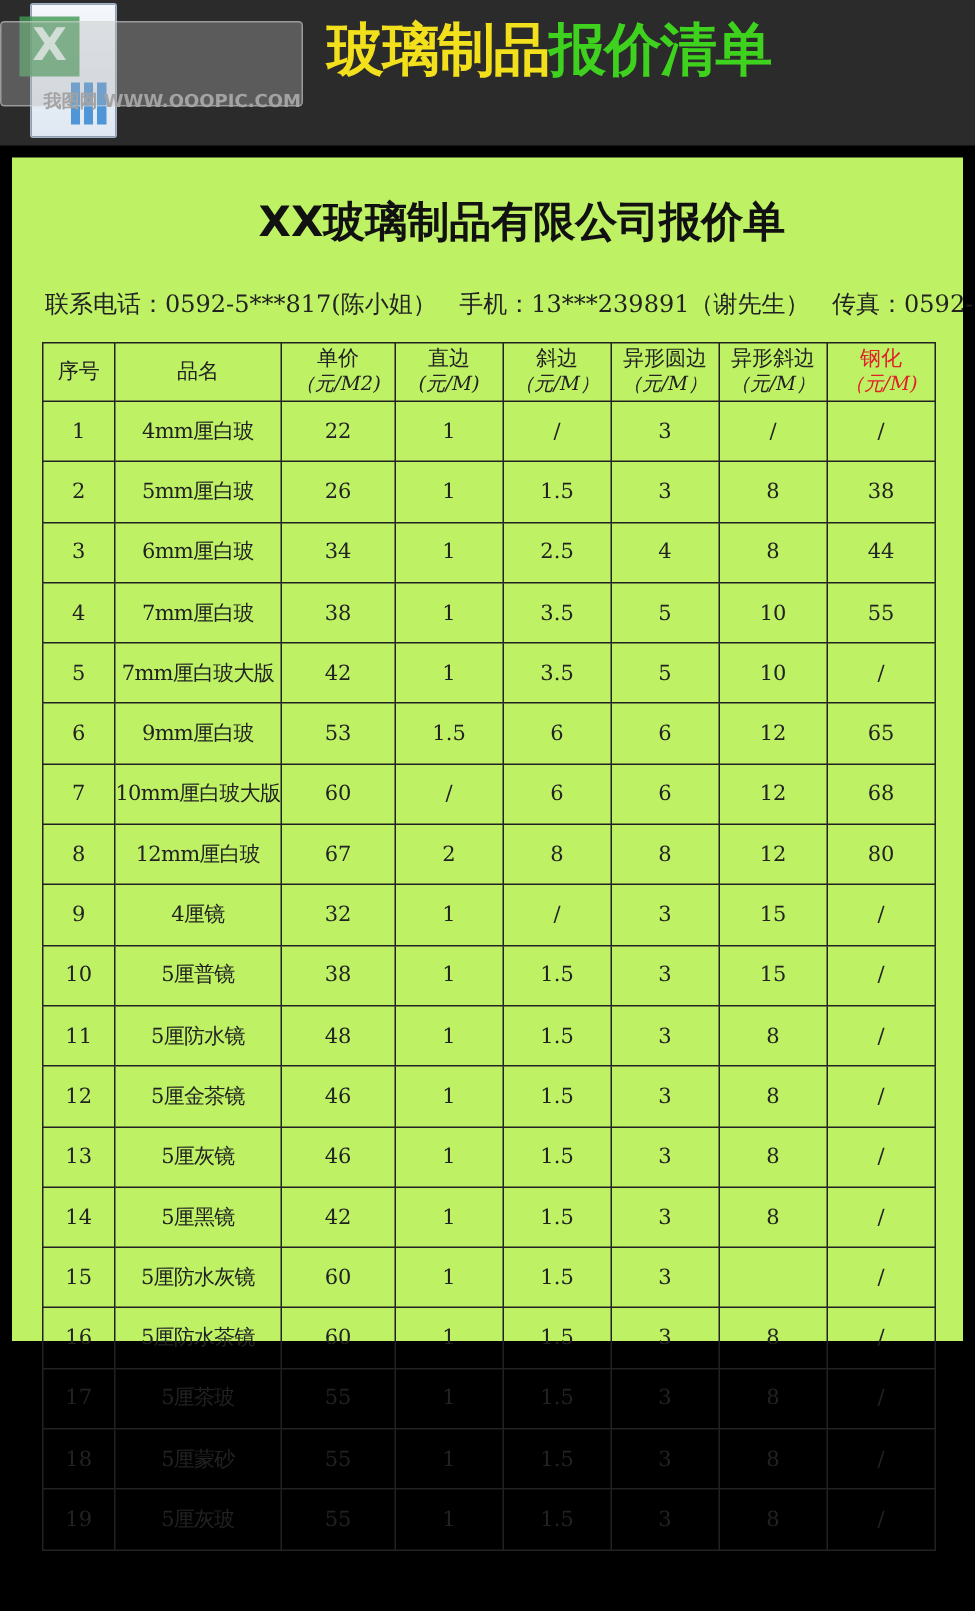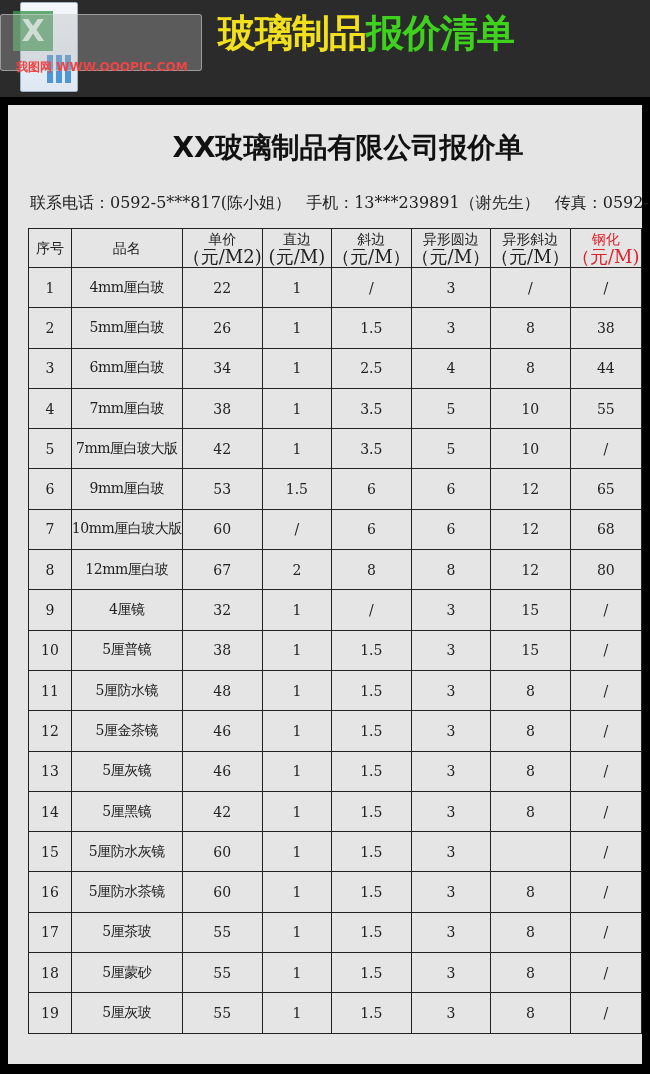--- a/index.html
+++ b/index.html
@@ -24,55 +24,55 @@
   }
   .xls-icon .bars { position: absolute; left: 26px; bottom: 8px; width: 24px; height: 28px;
     background: repeating-linear-gradient(90deg, #4f96d8 0 6px, transparent 6px 9px); }
   .watermark {
     position: absolute; left: 0; top: 14px; width: 200px; height: 55px;
     background: rgba(180,180,180,.35);
     border: 1px solid rgba(220,220,220,.5); border-radius: 3px;
   }
   .wm-id { position: absolute; left: 22px; top: 18px; color: #fff;
     font: bold 17px "DejaVu Sans", sans-serif; letter-spacing: .3px; }
-  .wm-site { position: absolute; left: 15px; top: 44px; color: #ef4444;
+  .wm-site { position: absolute; left: 28px; top: 44px; color: #a3a3a3;
     font: bold 12px "DejaVu Sans", sans-serif; }
   .title-main {
     position: absolute; left: 218px; top: 8px; height: 50px;
     font: bold 38px "DejaVu Sans", sans-serif; white-space: nowrap; letter-spacing: -1px;
   }
   .title-main .y { color: #f3e01c; }
   .title-main .g { color: #3ed21e; }
   .title-sub {
     position: absolute; left: 230px; top: 62px; color: #e8e8e8;
     font: 16px "DejaVu Sans", sans-serif; white-space: nowrap;
   }
   .page {
-    position: absolute; left: 8px; top: 105px; width: 634px; height: 959px;
-    background: #e5e5e5;
+    position: absolute; left: 8px; top: 105px; width: 634px; height: 789px;
+    background: #bef264;
   }
   .doc-title {
     position: absolute; left: 0; top: 24px; width: 100%; text-align: center;
     font: bold 28px "DejaVu Sans", sans-serif; color: #111; padding-left: 46px; box-sizing: border-box;
   }
   .contact {
     position: absolute; left: 22px; top: 88px; font-size: 16px; color: #222; white-space: nowrap;
   }
   .contact span { margin-right: 10px; }
   table.quote {
     position: absolute; left: 20px; top: 123px;
     border-collapse: collapse; table-layout: fixed; color: #222;
   }
   table.quote td, table.quote th {
     border: 1.5px solid #222; text-align: center; padding: 0;
     font-size: 14px; font-weight: normal;
   }
   table.quote th { height: 38px; line-height: 17px; }
   table.quote td { height: 39.3px; }
-  th .unit { display: block; font-size: 18px; }
+  th .unit { display: block; font-size: 13px; font-style: italic; }
   th.red { color: #e0202a; margin-left: 20px; }
   td.name { font-size: 14px; white-space: nowrap; letter-spacing: -.5px; }
 </style>
 </head>
 <body>
 
 <div class="banner">
   <div class="xls-icon">
     <div class="x-badge">X</div>
     <div class="bars"></div>

